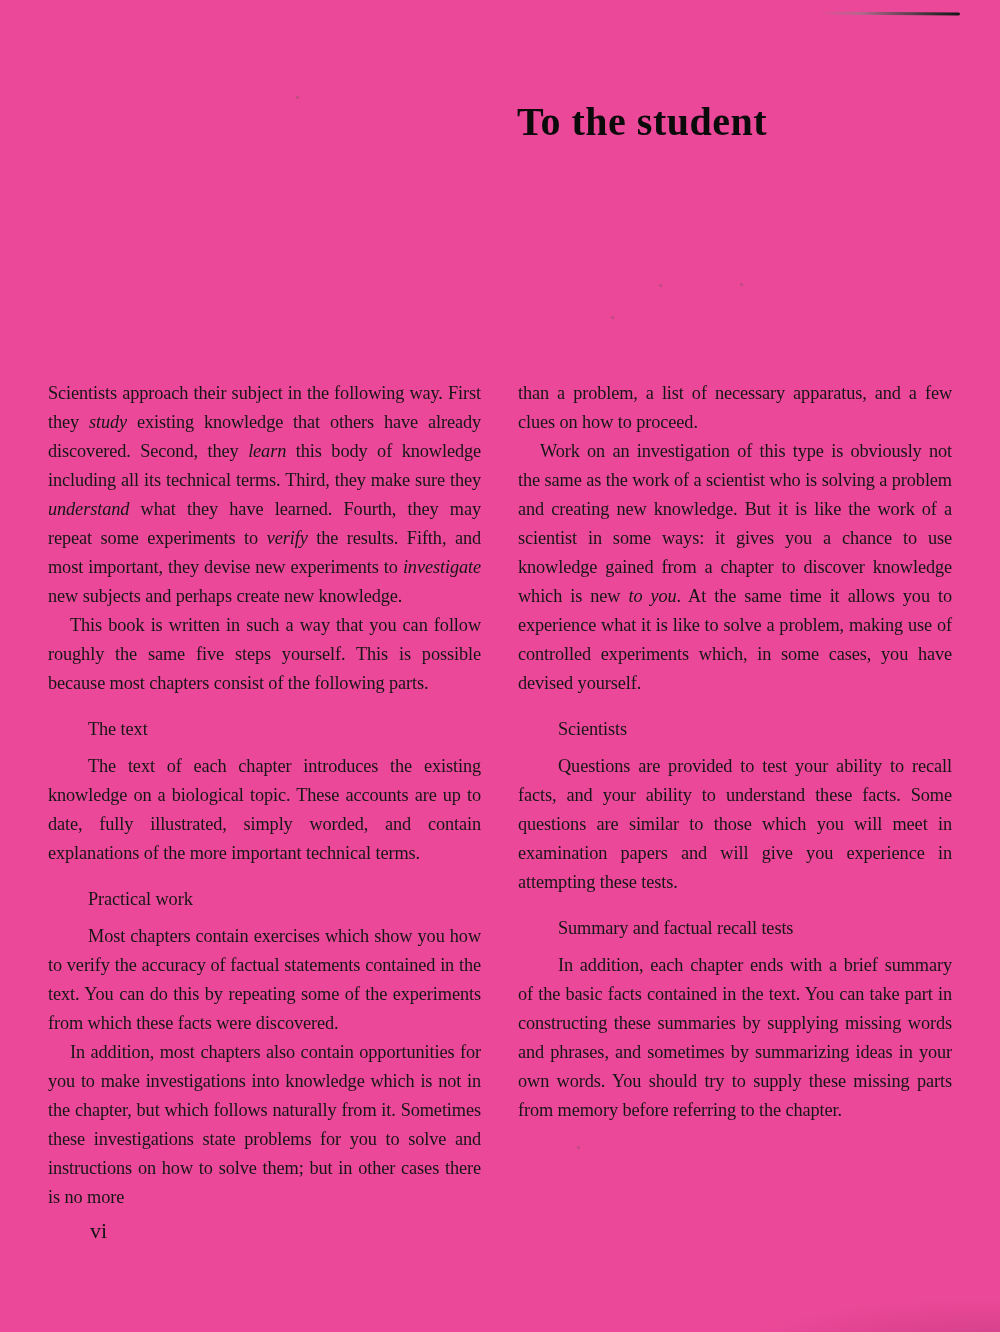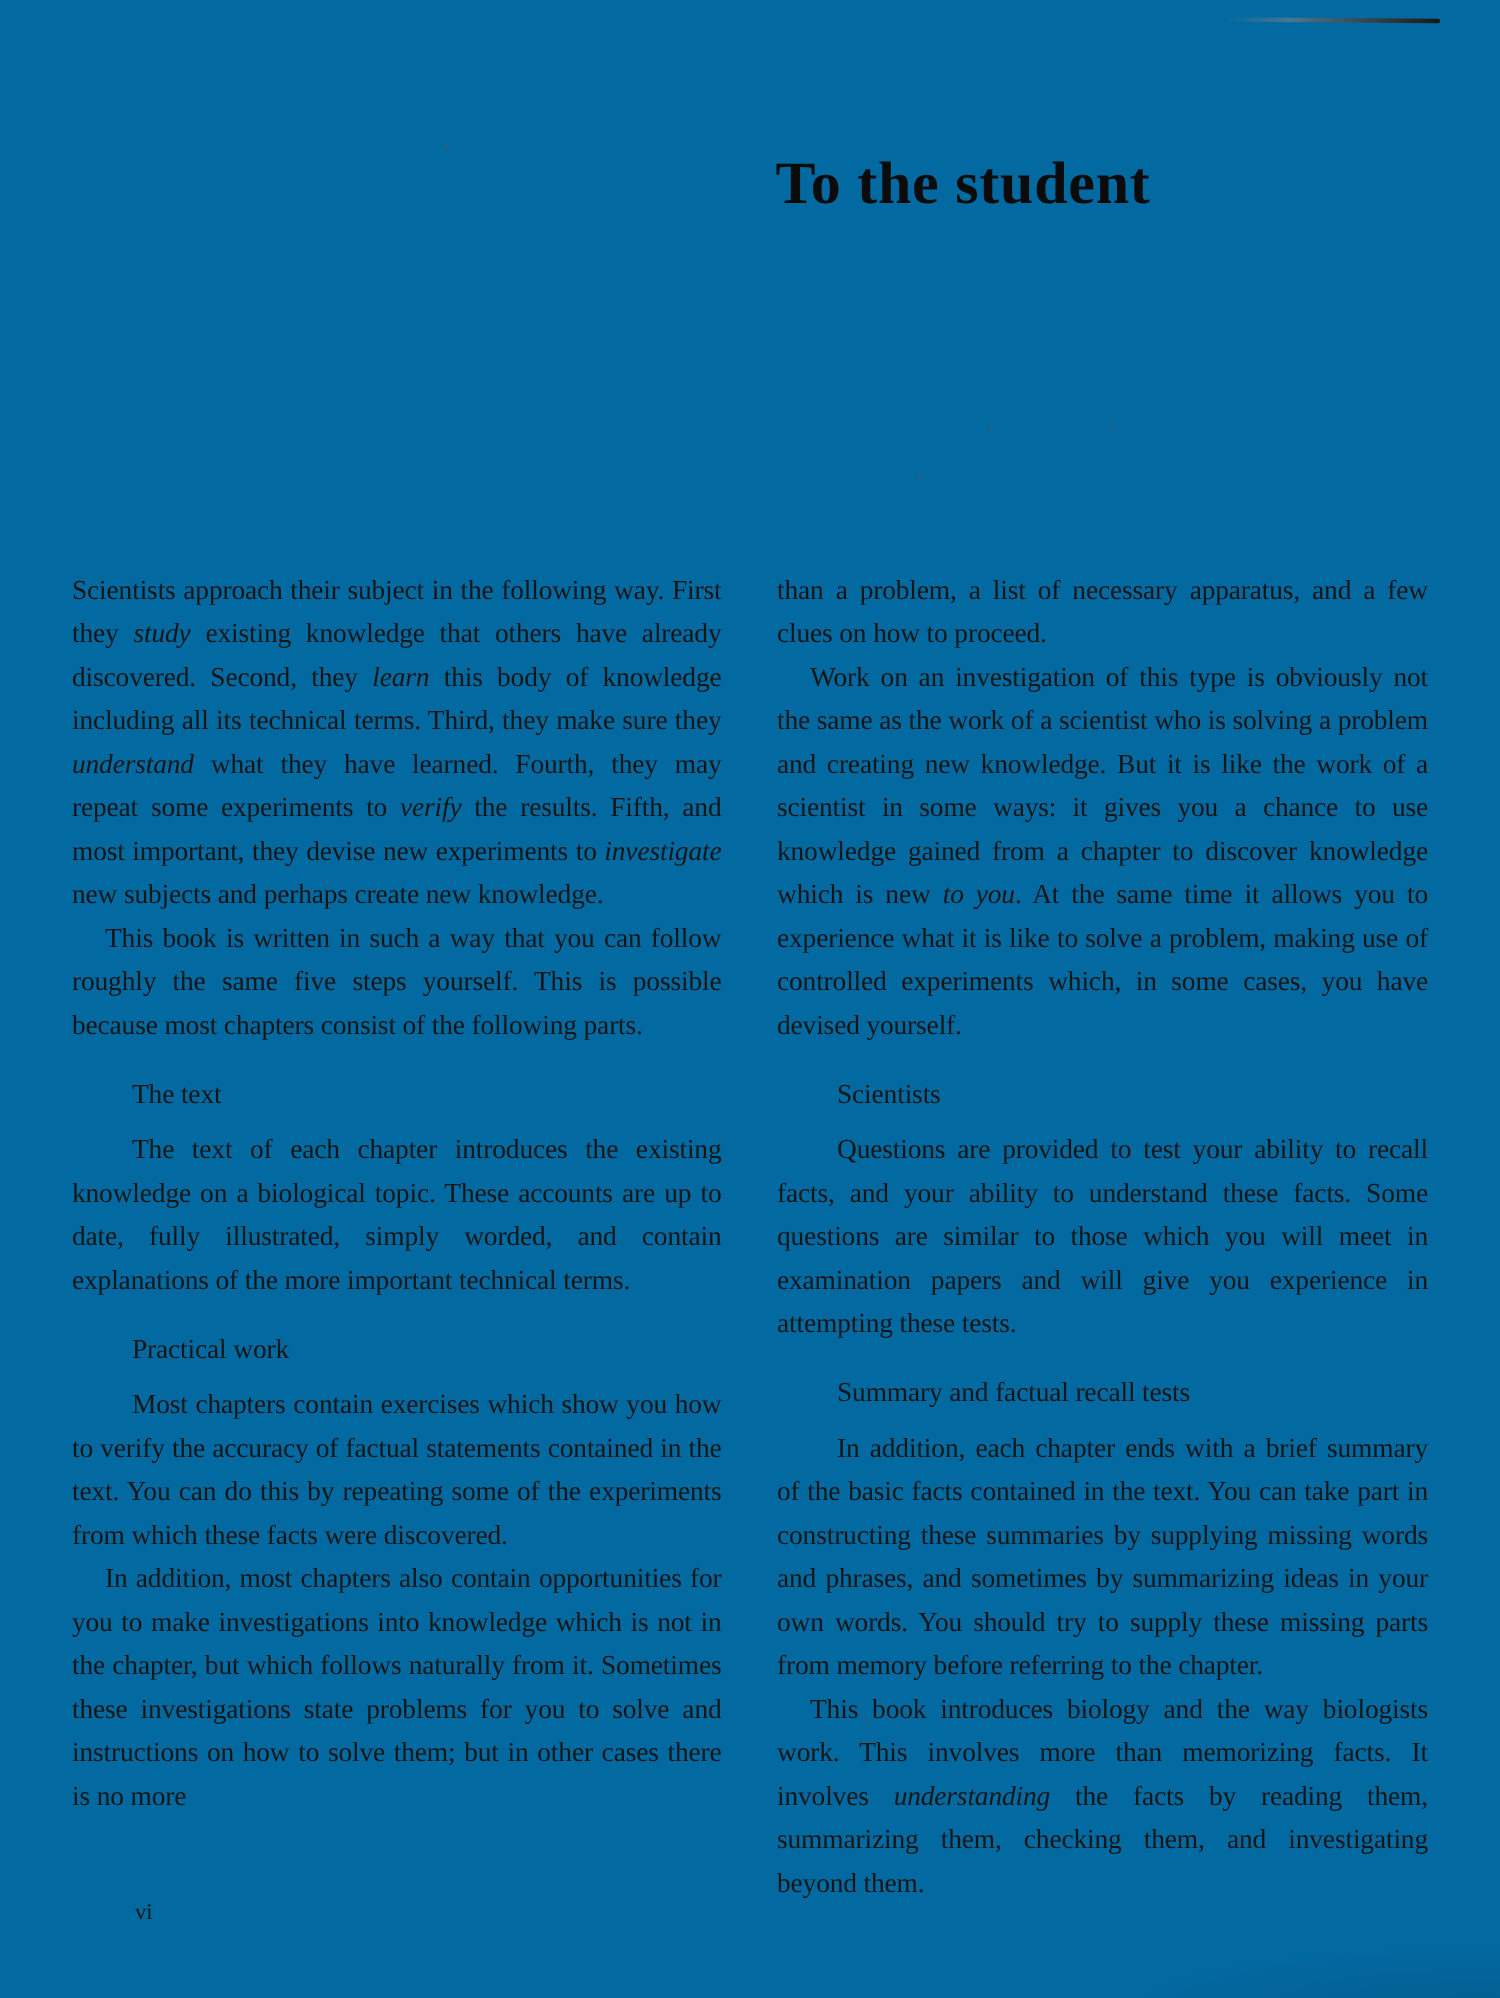--- a/index.html
+++ b/index.html
@@ -2,21 +2,21 @@
 <html><head>
 <meta charset="utf-8">
 <style>
   html, body { margin: 0; padding: 0; }
   body { background: #ffffff; }
 
   .page {
     position: relative;
     width: 1000px;
     height: 1332px;
-    background: #0369a1;
+    background: #ec4899;
     overflow: hidden;
     font-family: "Liberation Serif", "DejaVu Serif", serif;
     color: #161616;
   }
 
   
   .artifact-line {
     position: absolute;
     left: 818px;
     top: 12px;
@@ -87,22 +87,22 @@
     font-weight: normal;
     letter-spacing: -0.1px;
   }
   .column h3.section-heading + p { }
 
   .column em { font-style: italic; }
 
   .page-number {
     position: absolute;
     left: 90px;
-    top: 1264px;
-    font-size: 15px;
+    top: 1220px;
+    font-size: 22px;
     line-height: 22px;
     color: #141414;
   }
 </style>
 </head>
 <body>
 
 <div class="page">
 
   <div class="artifact-line"></div>
@@ -125,21 +125,20 @@
         <p class="indent-deep"><span>Most chapters contain exercises which show you how to verify the accuracy of factual statements contained in the text. You can do this by repeating some of the experiments from which these facts were discovered.</span></p>
         <p class="indent-normal"><span>In addition, most chapters also contain opportunities for you to make investigations into knowledge which is not in the chapter, but which follows naturally from it. Sometimes these investigations state problems for you to solve and instructions on how to solve them; but in other cases there is no more</span></p>
       </div>
     <div class="column right" id="right-column">
         <p class="indent-none"><span>than a problem, a list of necessary apparatus, and a few clues on how to proceed.</span></p>
         <p class="indent-normal"><span>Work on an investigation of this type is obviously not the same as the work of a scientist who is solving a problem and creating new knowledge. But it is like the work of a scientist in some ways: it gives you a chance to use knowledge gained from a chapter to discover knowledge which is new </span><em>to you</em><span>. At the same time it allows you to experience what it is like to solve a problem, making use of controlled experiments which, in some cases, you have devised yourself.</span></p>
         <h3 class="section-heading"><span>Scientists</span></h3>
         <p class="indent-deep"><span>Questions are provided to test your ability to recall facts, and your ability to understand these facts. Some questions are similar to those which you will meet in examination papers and will give you experience in attempting these tests.</span></p>
         <h3 class="section-heading"><span>Summary and factual recall tests</span></h3>
         <p class="indent-deep"><span>In addition, each chapter ends with a brief summary of the basic facts contained in the text. You can take part in constructing these summaries by supplying missing words and phrases, and sometimes by summarizing ideas in your own words. You should try to supply these missing parts from memory before referring to the chapter.</span></p>
-        <p class="indent-normal"><span>This book introduces biology and the way biologists work. This involves more than memorizing facts. It involves </span><em>understanding</em><span> the facts by reading them, summarizing them, checking them, and investigating beyond them.</span></p>
       </div>
   </div>
 
   <div class="page-number">vi</div>
 
   <div class="corner-shade"></div>
 
 </div>
 
 </body></html>

